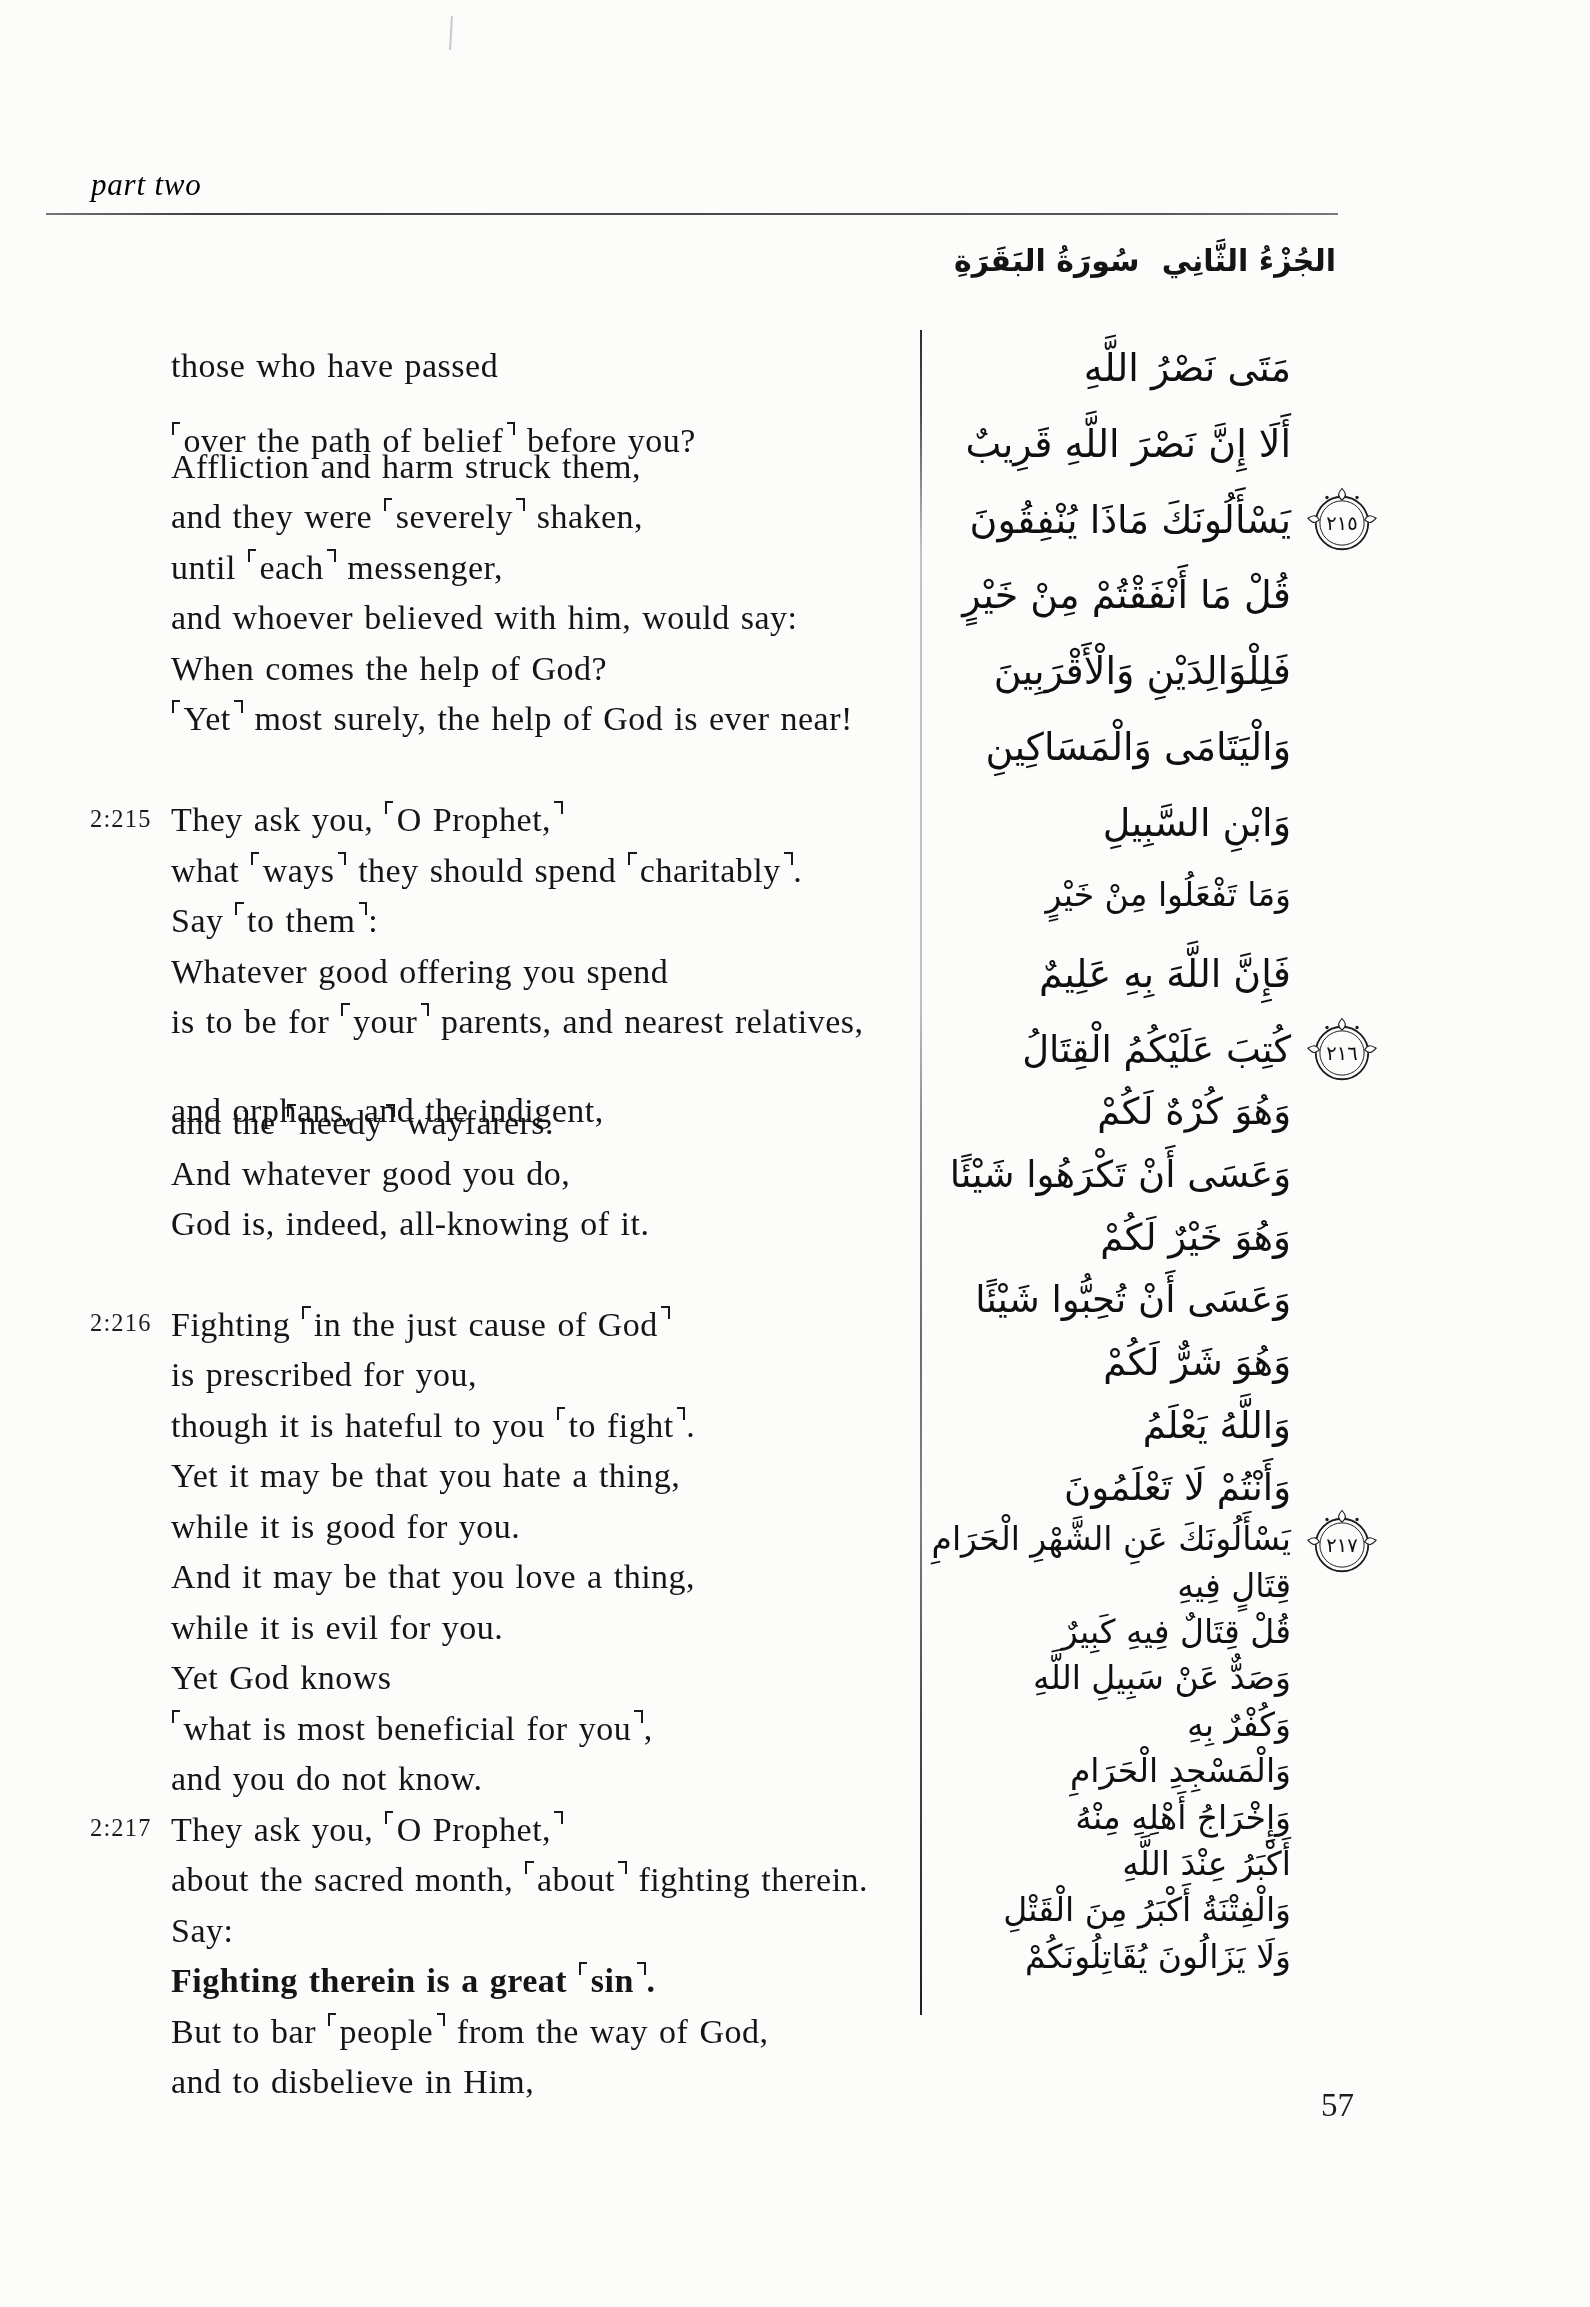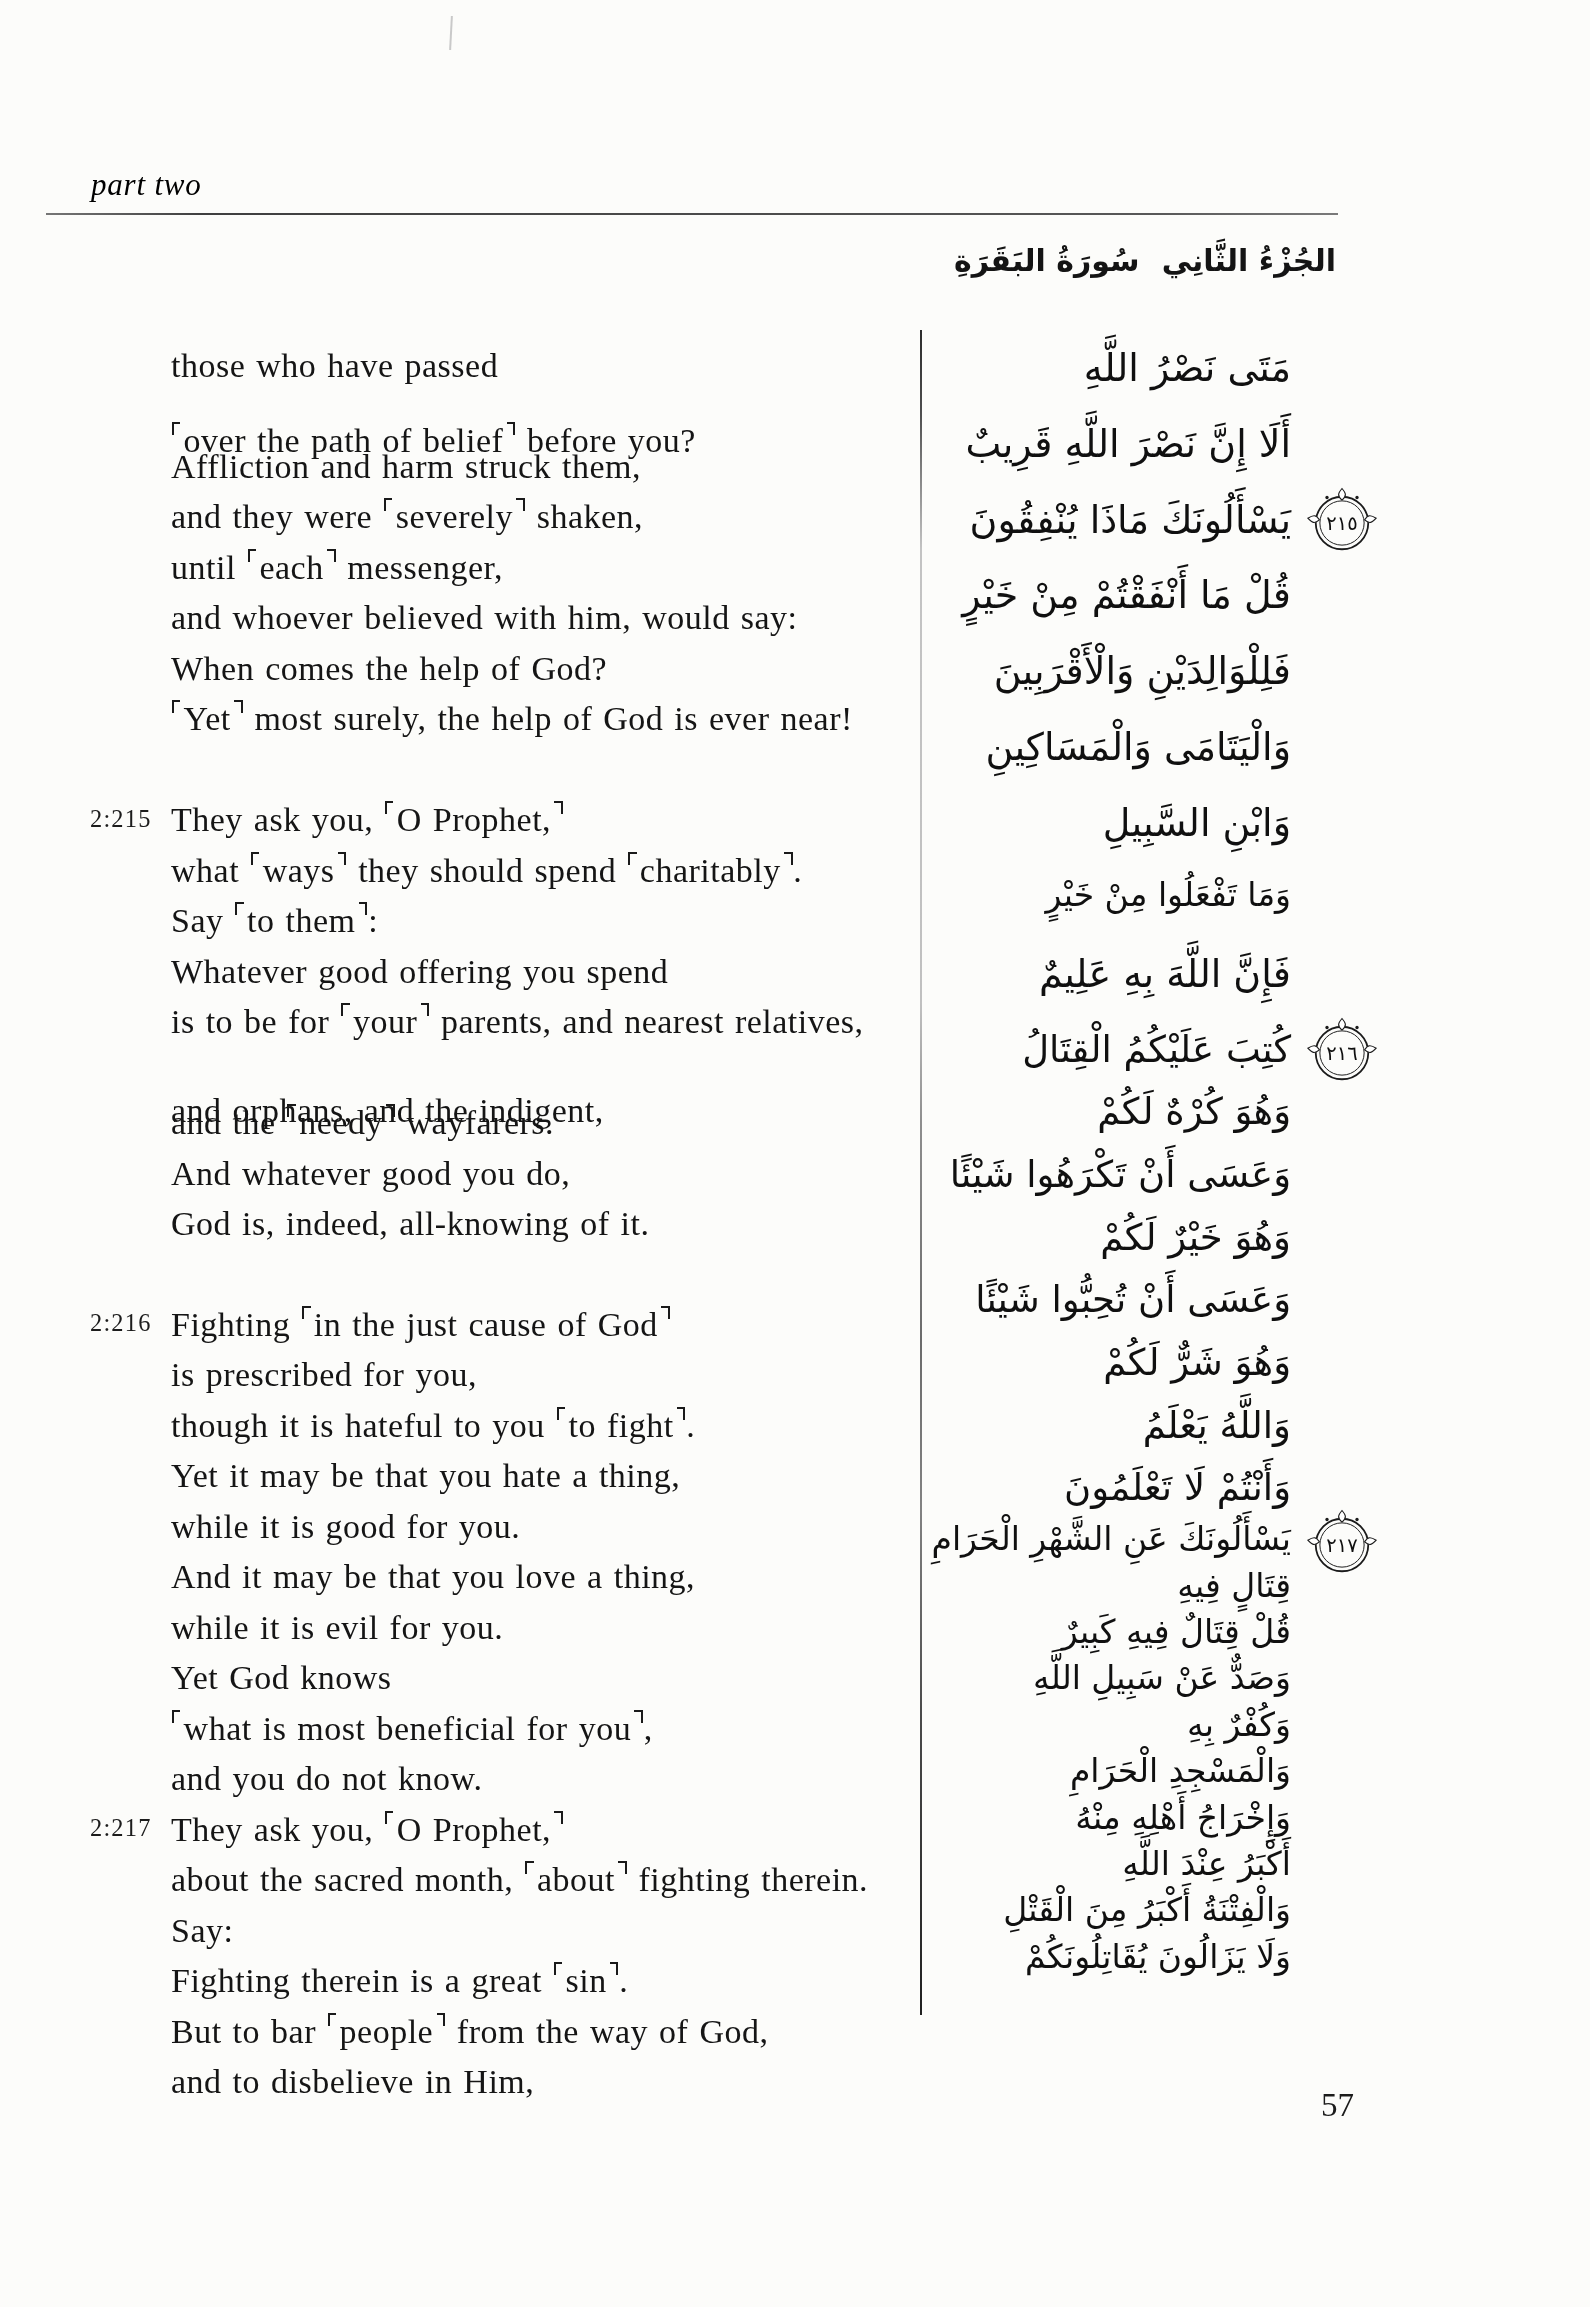--- a/index.html
+++ b/index.html
@@ -114,21 +114,21 @@
       <div class="eng-line" style="top: 1507px;">while it is good for you.</div>
       <div class="eng-line" style="top: 1557px;">And it may be that you love a thing,</div>
       <div class="eng-line" style="top: 1608px; text-align: center;">while it is evil for you.</div>
       <div class="eng-line" style="top: 1658px;">Yet God knows</div>
       <div class="eng-line" style="top: 1709px;"><span class="hb hb-o"></span>what is most beneficial for you<span class="hb hb-c"></span>,</div>
       <div class="eng-line" style="top: 1759px;">and you do not know.</div>
       <div class="verse-ref" style="top: 1816px;">2:217</div>
       <div class="eng-line" style="top: 1810px;">They ask you, <span class="hb hb-o"></span>O Prophet,<span class="hb hb-c"></span></div>
       <div class="eng-line" style="top: 1860px;">about the sacred month, <span class="hb hb-o"></span>about<span class="hb hb-c"></span> fighting therein.</div>
       <div class="eng-line" style="top: 1911px;">Say:</div>
-      <div class="eng-line" style="top: 1961px;">Fighting therein is a great <span class="hb hb-o"></span>sin<span class="hb hb-c"></span>.</div>
+      <div class="eng-line" style="top: 1961px; font-weight: bold;">Fighting therein is a great <span class="hb hb-o"></span>sin<span class="hb hb-c"></span>.</div>
       <div class="eng-line" style="top: 2012px;">But to bar <span class="hb hb-o"></span>people<span class="hb hb-c"></span> from the way of God,</div>
       <div class="eng-line" style="top: 2062px;">and to disbelieve in Him,</div>
     </div>
   <div id="arabic-col">
       <div class="ar-line" style="top: 340px; font-size: 38px;">مَتَى نَصْرُ اللَّهِ</div>
       <div class="ar-line" style="top: 416px; font-size: 38px;">أَلَا إِنَّ نَصْرَ اللَّهِ قَرِيبٌ</div>
       <div class="ar-line" style="top: 492px; font-size: 38px;">يَسْأَلُونَكَ مَاذَا يُنْفِقُونَ</div>
       <div class="medallion" style="top: 487px;">
 <svg viewBox="0 0 96 96" width="72" height="72">
   <defs>

